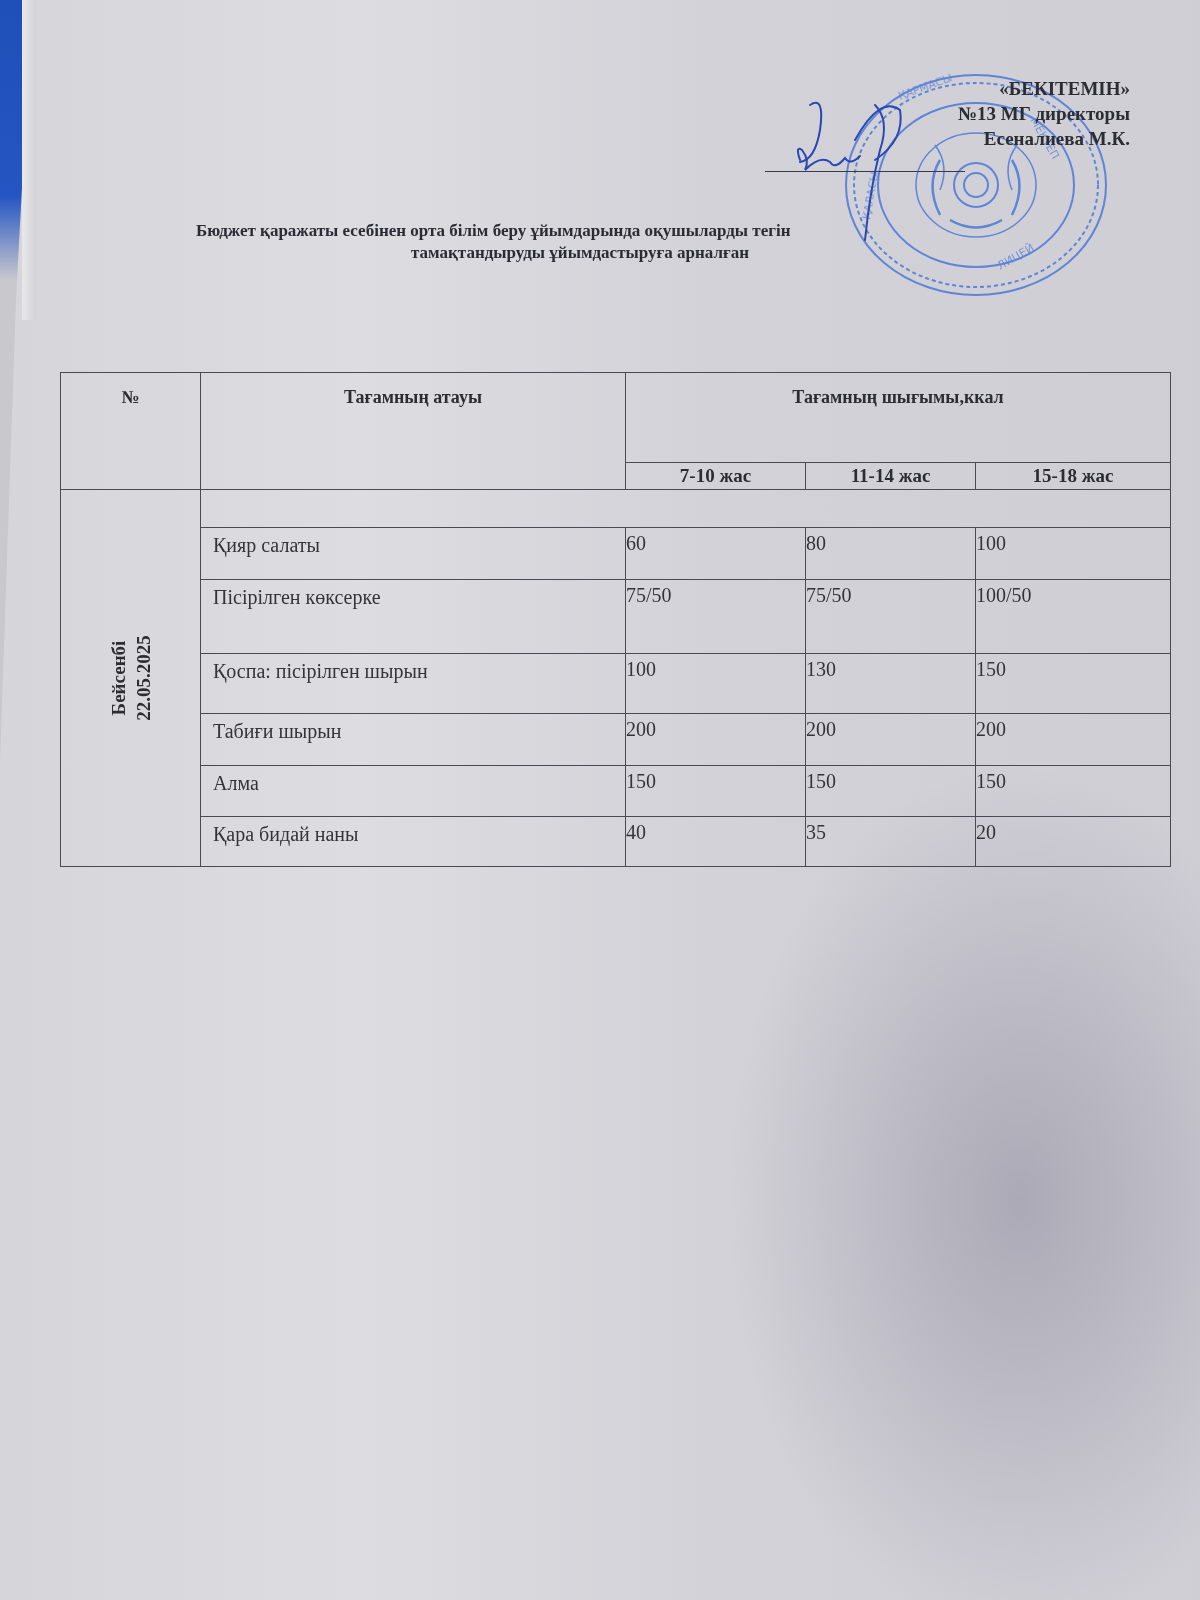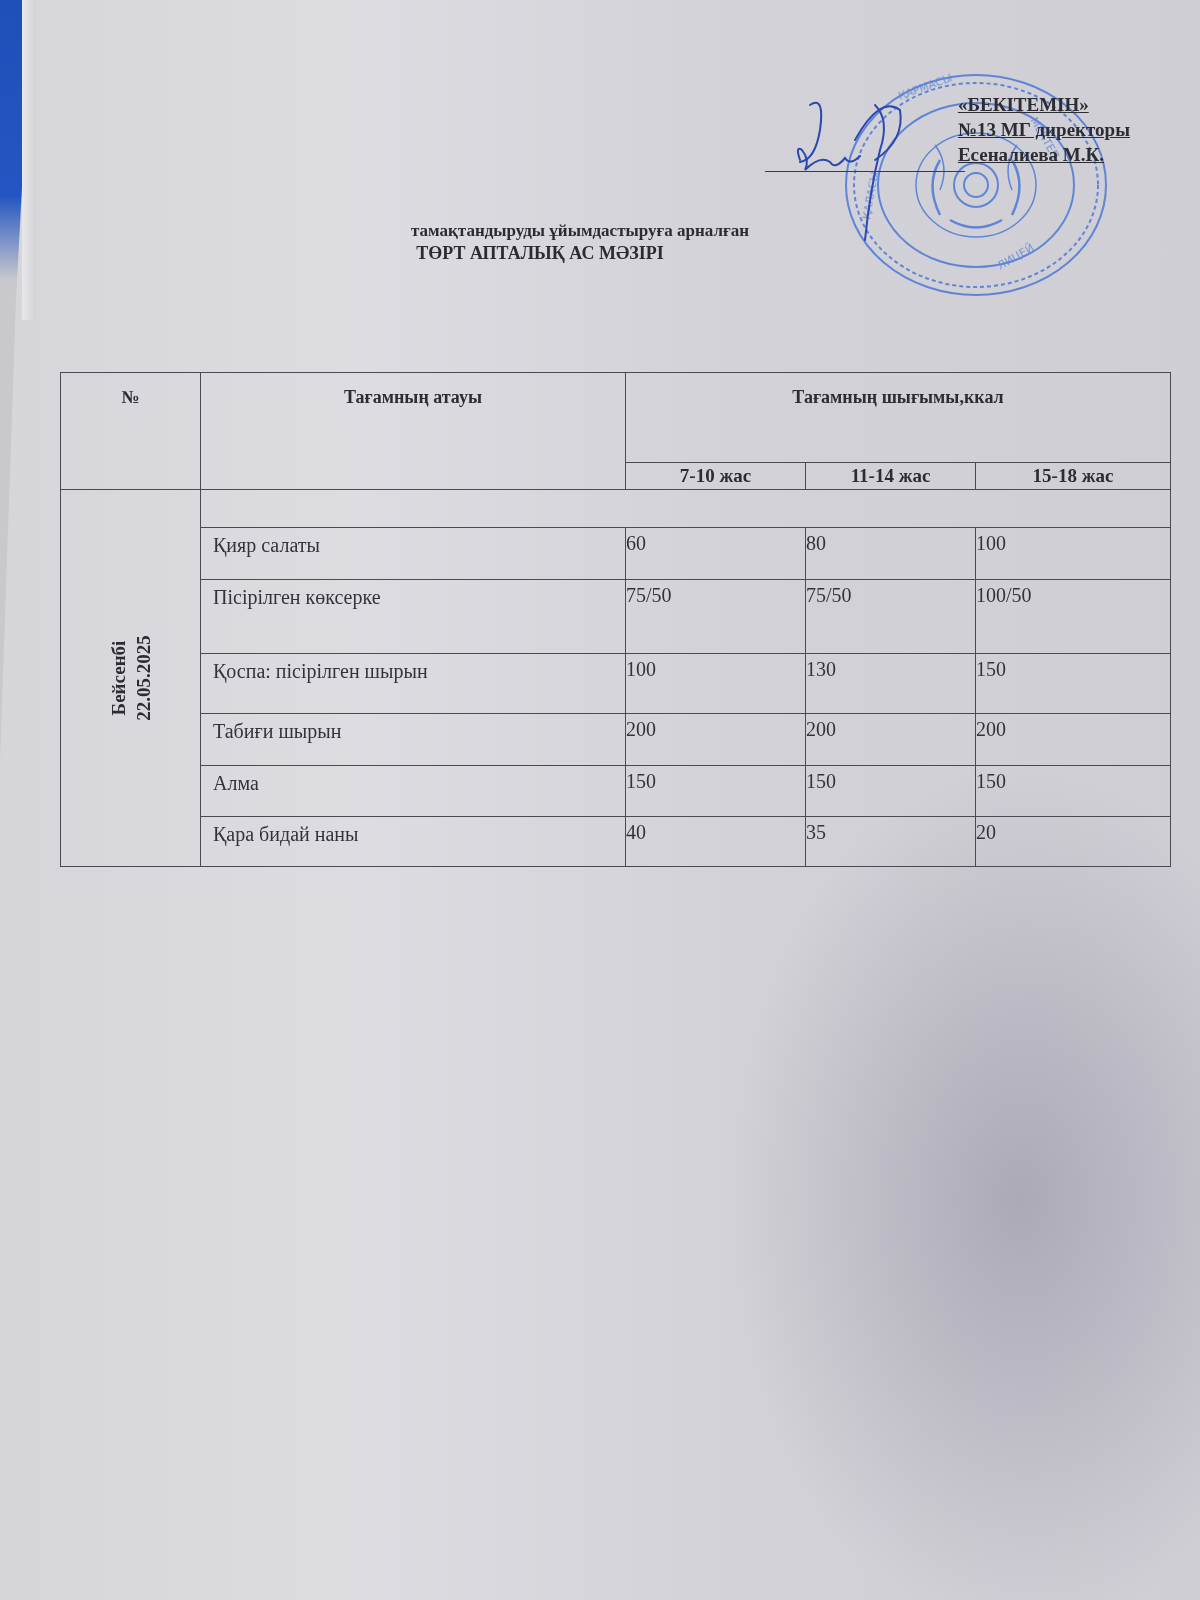--- a/index.html
+++ b/index.html
@@ -21,24 +21,23 @@
       linear-gradient(90deg, #d6d5da 0%, #dddce1 30%, #d3d2d8 60%, #cfced5 100%);
     clip-path: polygon(32px 0, 1200px 0, 1200px 1600px, 0 1600px, 0 760px, 16px 300px);
   }
   .paper-edge {
     position: absolute; left: 22px; top: 0; width: 14px; height: 320px;
     background: linear-gradient(90deg, #e8e7ea, #d3d2d6);
   }
 
   
   .approval {
-    position: absolute; right: 70px; top: 92px; 
+    position: absolute; right: 70px; top: 76px; text-align: right;
     font-weight: bold; font-size: 19px; line-height: 25px; color: #2c2c33;
     z-index: 3;
-    text-decoration: underline;
   }
   .sign-line {
     position: absolute; left: 765px; top: 171px; width: 200px; height: 1px;
     background: #3a3a44; z-index: 3;
   }
   .signature {
     position: absolute; left: 790px; top: 100px; width: 150px; height: 150px; z-index: 4;
   }
   .stamp {
     position: absolute; left: 840px; top: 70px; width: 272px; height: 230px; z-index: 2;
@@ -123,22 +122,22 @@
 
 <div class="sign-line"></div>
 
 <div class="approval">
   <div>«БЕКІТЕМІН»</div>
   <div>№13 МГ директоры</div>
   <div>Есеналиева М.К.</div>
 </div>
 
 <div class="titles">
+  <div class="line1">Бюджет қаражаты есебінен орта білім беру ұйымдарында оқушыларды тегін</div>
   <div class="line2">тамақтандыруды ұйымдастыруға арналған</div>
-  <div class="line3">ТӨРТ АПТАЛЫҚ АС МӘЗІРІ</div>
 </div>
 
 <table class="menu-table">
   <colgroup>
     <col style="width:140px">
     <col style="width:425px">
     <col style="width:180px">
     <col style="width:170px">
     <col style="width:195px">
   </colgroup>

